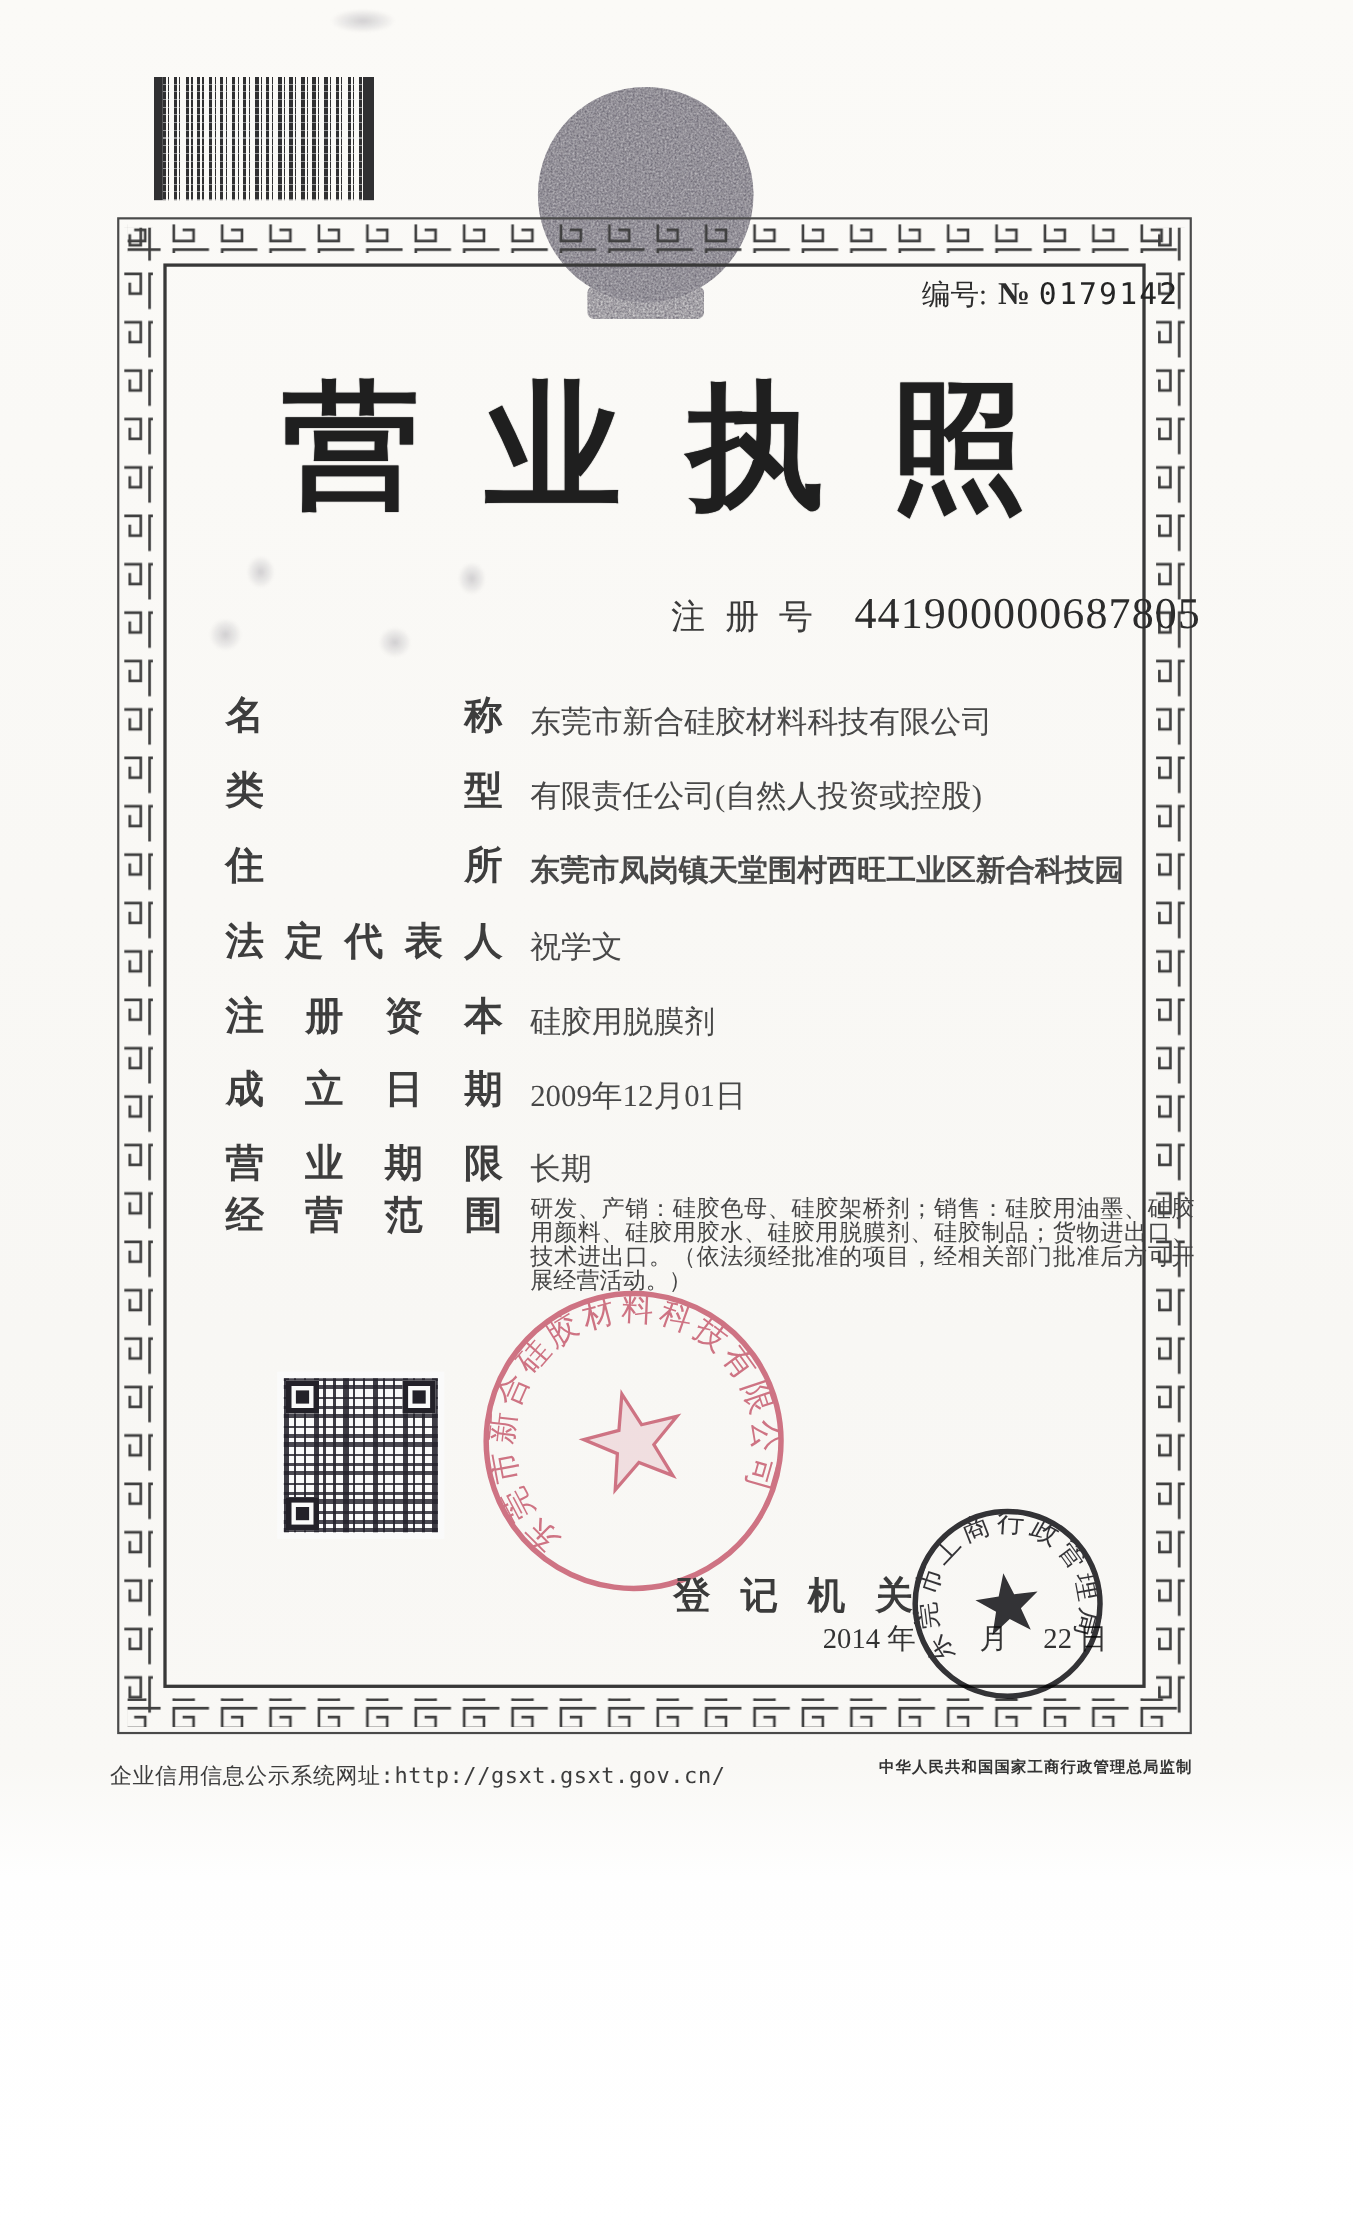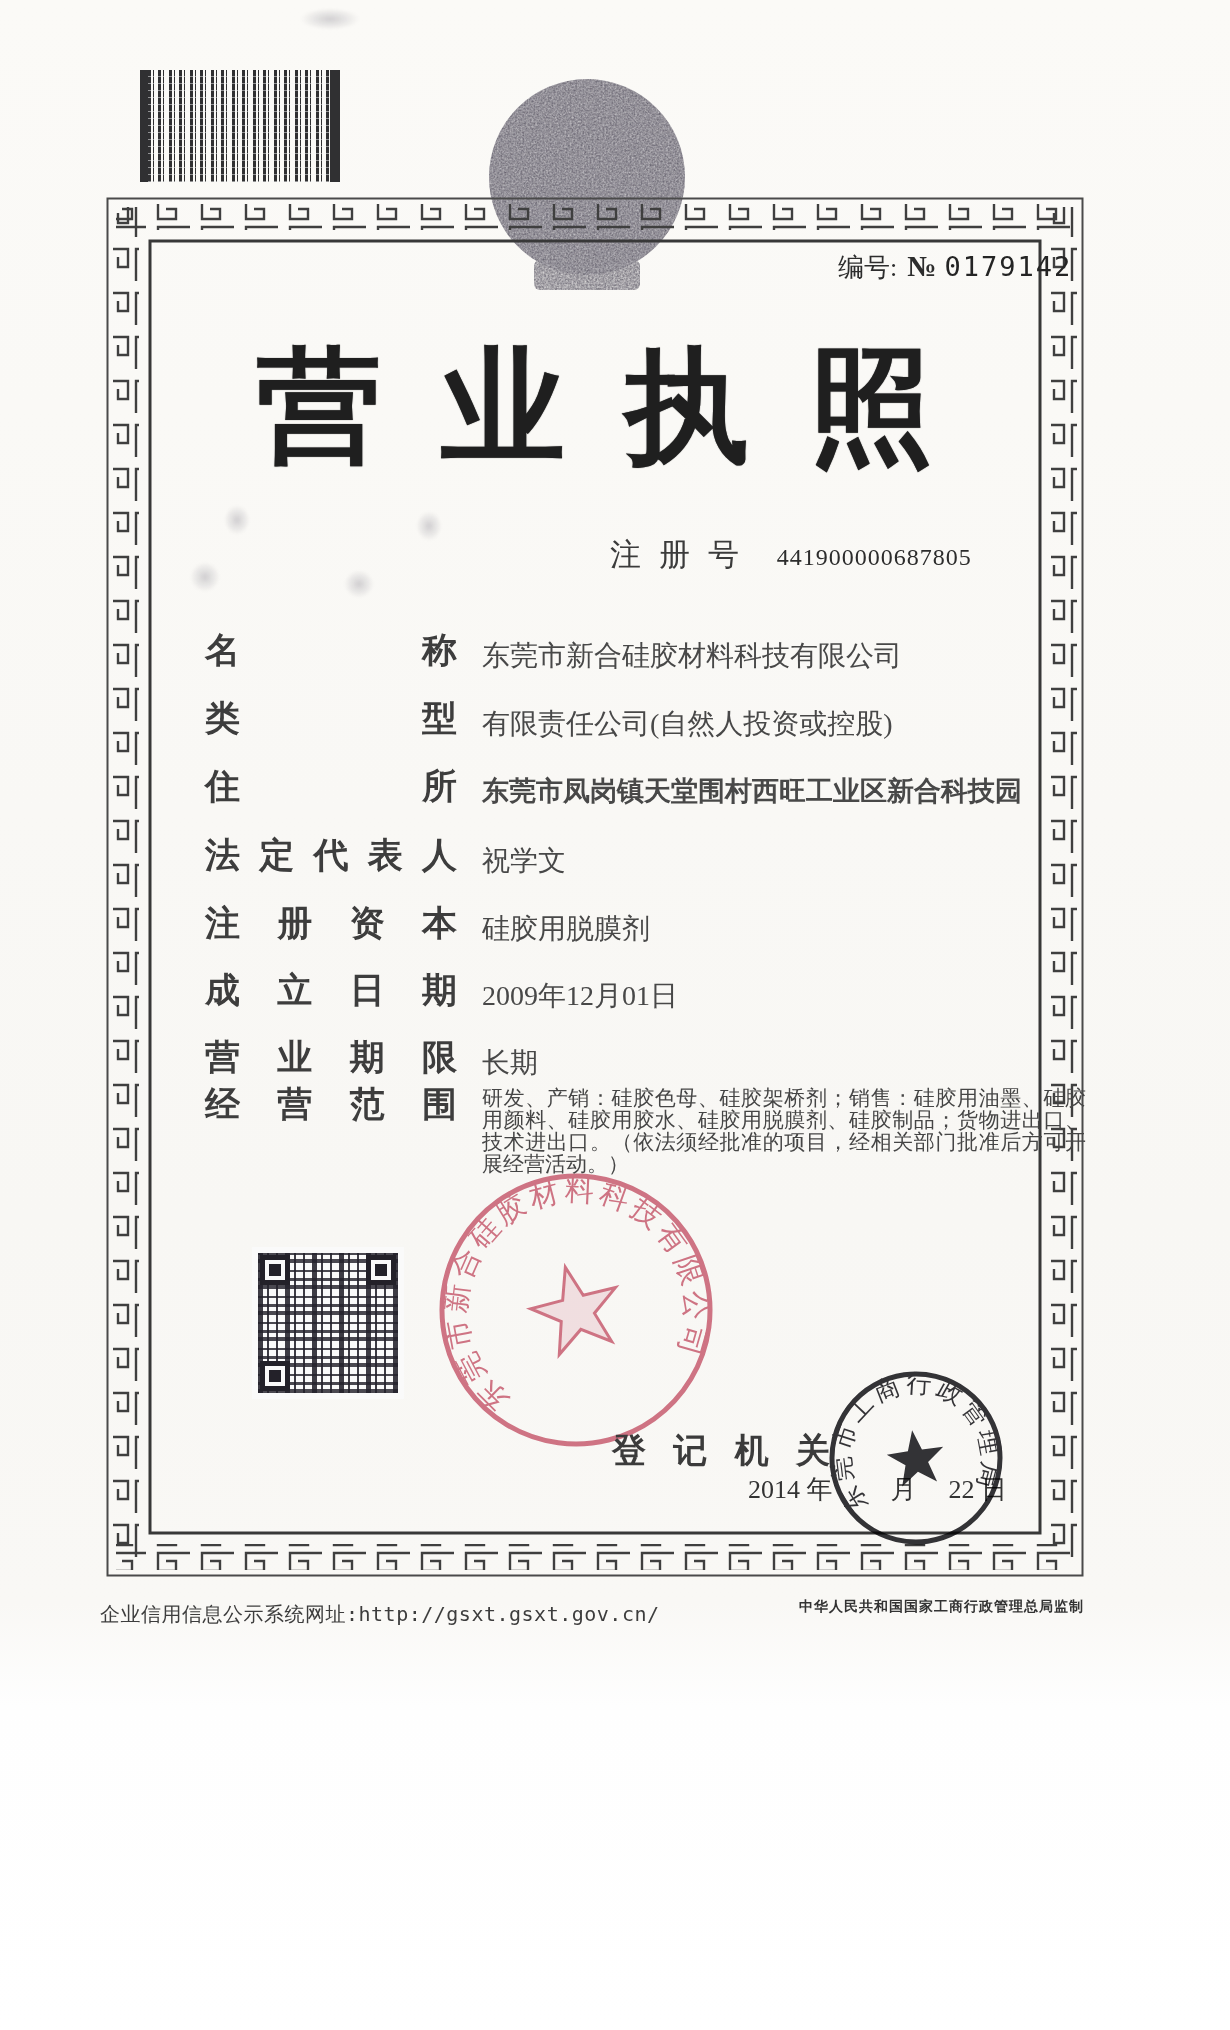--- a/index.html
+++ b/index.html
@@ -29,21 +29,21 @@
   .serial .serial-num{font-family:"DejaVu Sans Mono","Liberation Mono",monospace;font-size:27px;letter-spacing:2px;color:#242424;}
 
   
   .title{position:absolute;left:150px;top:338px;width:890px;display:flex;justify-content:center;gap:60px;
     font-family:"DejaVu Sans","Liberation Sans",sans-serif;font-weight:900;font-size:124px;line-height:1.1;
     color:#1f1f1f;text-shadow:0 0 1px #3c3c3c;}
 
   
   .regno{position:absolute;left:610px;top:534px;font-size:31px;color:#333;white-space:nowrap;}
   .regno .lbl{letter-spacing:18px;margin-right:12px;color:#3b3b3b;text-align:right;}
-  .regno .num{font-size:24px;letter-spacing:1px;color:#2c2c2c;}
+  .regno .num{font-size:40px;letter-spacing:1px;color:#2c2c2c;}
 
   
   .row{position:absolute;left:205px;width:870px;height:46px;}
   .flabel{display:flex;justify-content:space-between;width:252px;font-size:35px;line-height:42px;
     font-weight:600;color:#3d3d3d;}
   .fvalue{position:absolute;left:277px;top:7px;font-size:28px;color:#484848;white-space:nowrap;}
   .fvalue.small{font-size:27px;font-weight:bold;}
   .fvalue.multi{white-space:normal;width:604px;font-size:21px;line-height:22px;top:3px;color:#454545;
     text-align:justify;}
 

